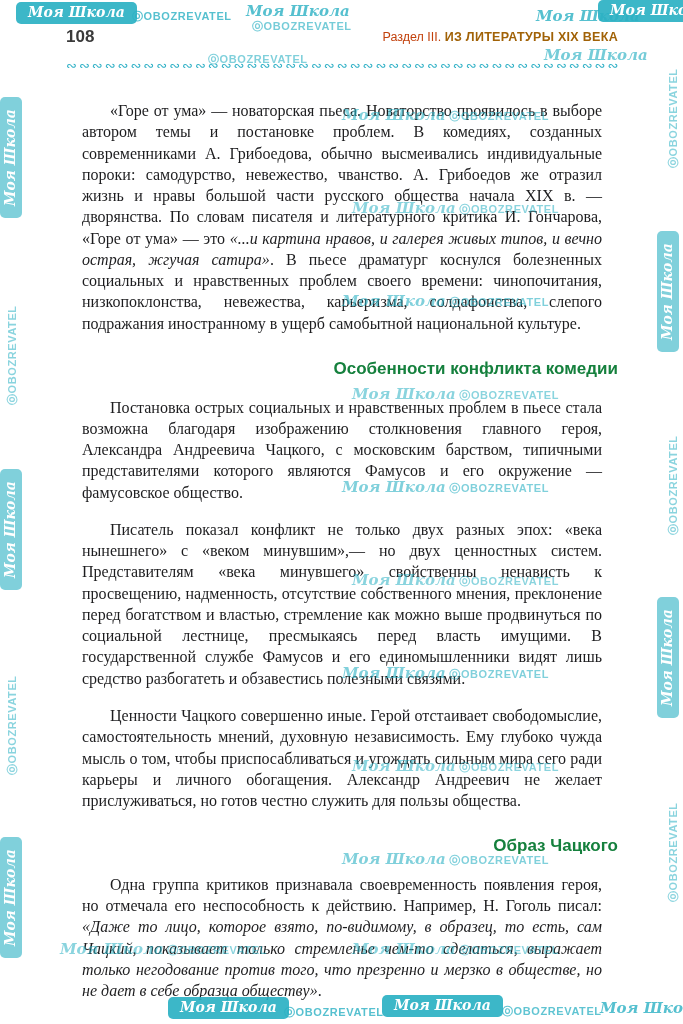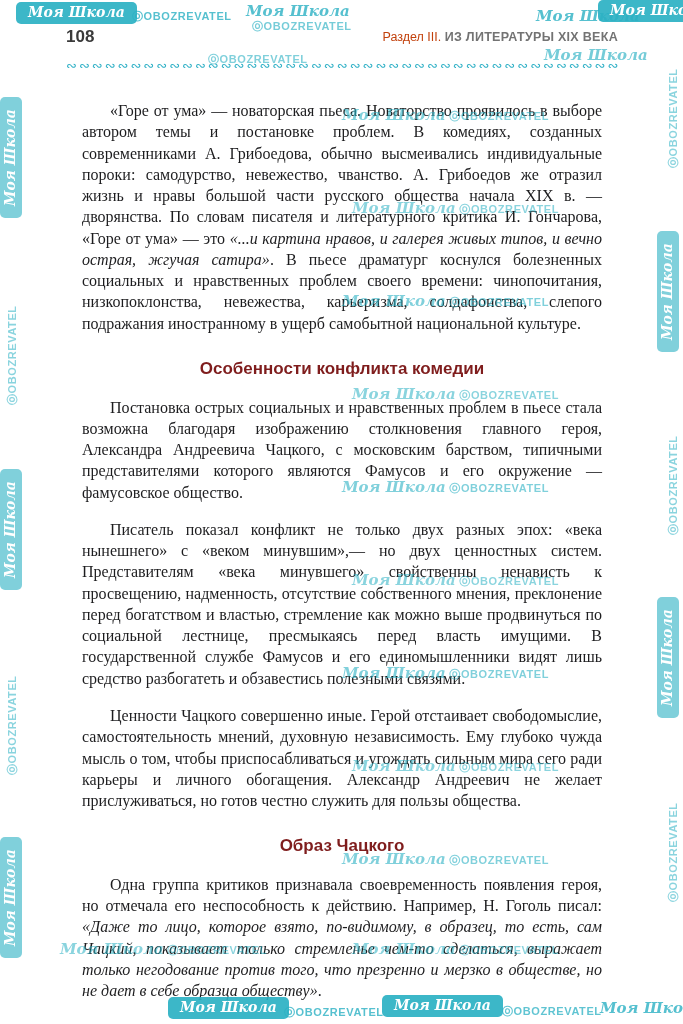--- a/index.html
+++ b/index.html
@@ -28,21 +28,21 @@
     font-weight: bold;
     font-size: 17px;
     color: #3a3a3a;
   }
   .header-right {
     font-family: "Liberation Sans", sans-serif;
     font-size: 12.5px;
     color: #45b2cc;
   }
   .header-right .section-label { font-weight: normal; color: #c2410c; }
-  .header-right .section-title { font-weight: bold; color: #737373; letter-spacing: 0.3px; }
+  .header-right .section-title { font-weight: bold; color: #a16207; letter-spacing: 0.3px; }
   .ornament {
     position: absolute;
     top: 57px;
     left: 66px;
     width: 552px;
     height: 18px;
     overflow: hidden;
     white-space: nowrap;
     color: #2fb0c6;
     font-family: "DejaVu Sans", sans-serif;
@@ -59,26 +59,26 @@
     font-size: 16px;
     line-height: 1.33;
     text-align: justify;
     color: #1d1d1f;
     z-index: 1;
   }
   .content p { margin: 16px; text-indent: 28px; }
   .content .it { font-style: italic; }
   .content h3.section {
     font-family: "Liberation Sans", sans-serif;
-    color: #7f1d1d;
+    color: #15803d;
     font-size: 17px;
     font-weight: bold;
     margin: 24px 0 4px 0;
     text-indent: 0;
-    text-align: center;
+    text-align: right;
   }
   
   .watermark-layer {
     position: absolute;
     inset: 0;
     z-index: 5;
     pointer-events: none;
   }
   .wm {
     position: absolute;

